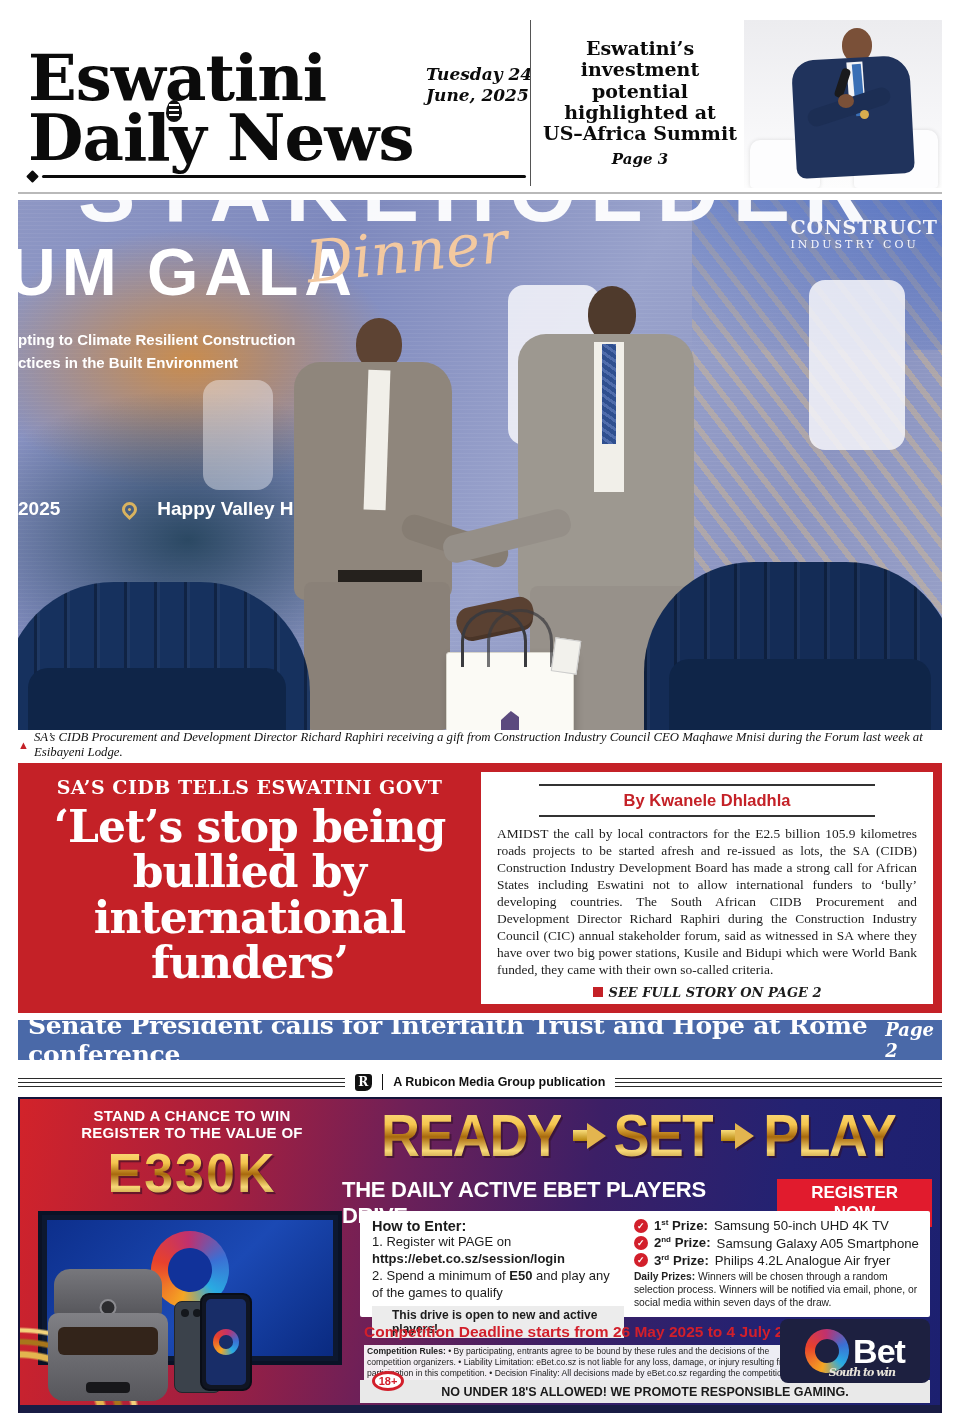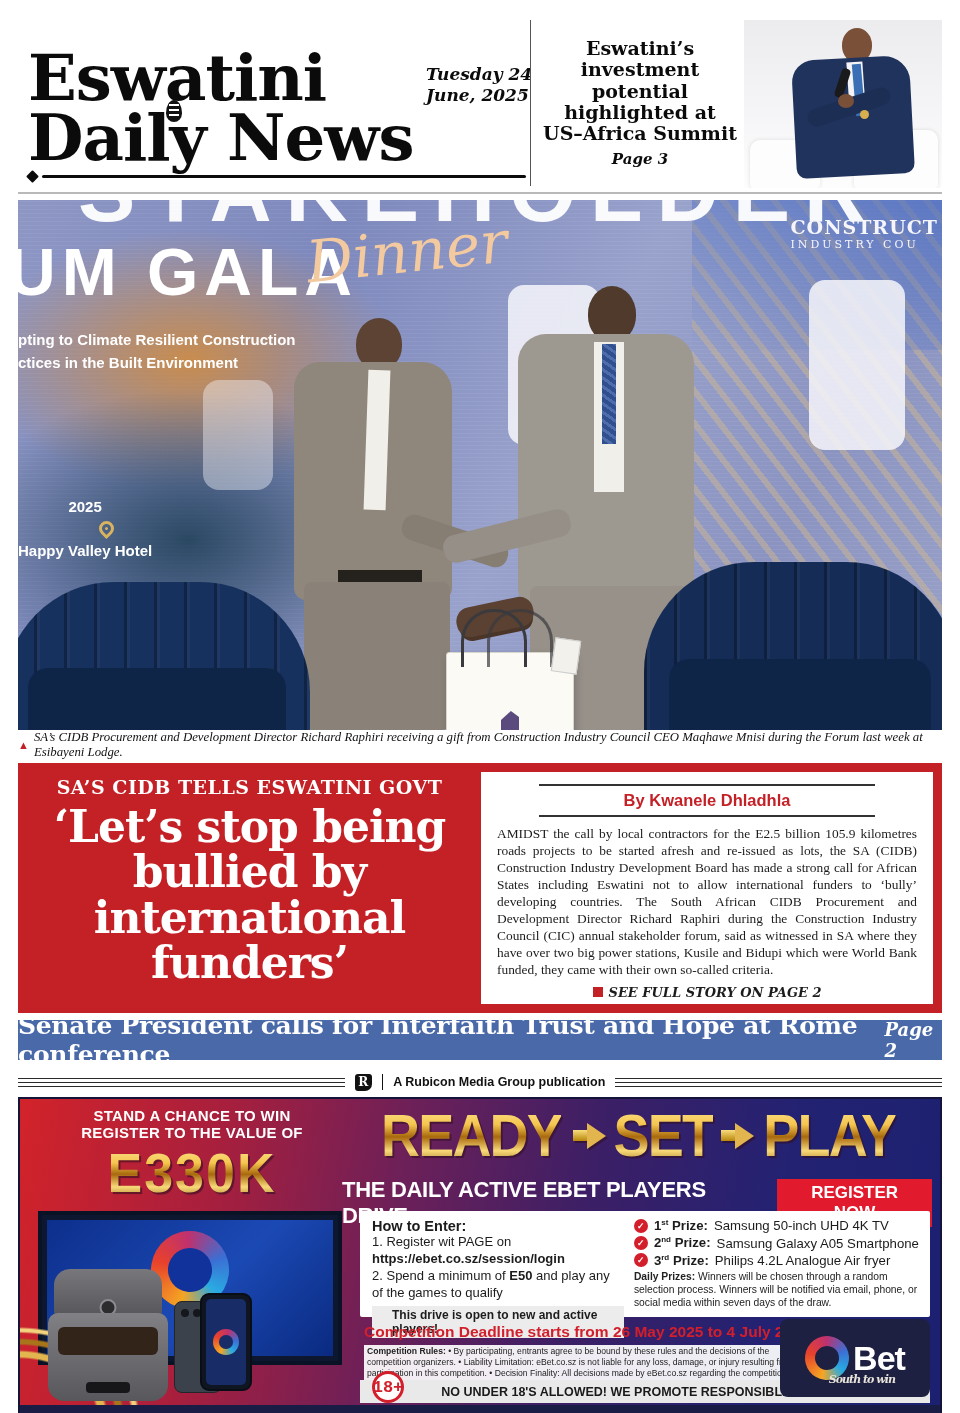--- a/index.html
+++ b/index.html
@@ -40,21 +40,21 @@
   .mp-blob-orange { position:absolute; left:-40px; top:30px; width:420px; height:260px; background:radial-gradient(closest-side, rgba(213,140,58,.85), rgba(213,140,58,0)); }
   .mp-blob-teal { position:absolute; left:-60px; bottom:40px; width:460px; height:300px; background:radial-gradient(closest-side, rgba(22,56,76,.8), rgba(22,56,76,0)); }
   .mp-forks { position:absolute; right:0; top:0; width:250px; height:420px; opacity:.75;
     background:repeating-linear-gradient(52deg, rgba(224,190,128,.5) 0 6px, rgba(224,190,128,0) 6px 20px); }
   .mp-bluecorner { position:absolute; right:0; top:0; width:250px; height:150px; background:linear-gradient(200deg, rgba(66,104,196,.65), rgba(66,104,196,0)); }
   .mp-card { position:absolute; background:rgba(246,246,250,.85); border-radius:16px; }
   .mp-top-partial { position:absolute; left:60px; top:-58px; font-family:"Liberation Sans", sans-serif; font-weight:bold; font-size:86px; letter-spacing:14px; color:rgba(255,255,255,.95); white-space:nowrap; }
   .mp-gala { position:absolute; left:-10px; top:34px; font-family:"Liberation Sans", sans-serif; font-weight:bold; font-size:66px; letter-spacing:6px; color:#fff; }
   .mp-dinner { position:absolute; left:288px; top:18px; font-family:"DejaVu Serif", cursive; font-style:italic; font-size:58px; color:#f3c9a0; transform:rotate(-6deg); }
   .mp-sub { position:absolute; left:0; top:128px; font-weight:bold; font-size:15px; line-height:1.55; color:#fff; }
-  .mp-meta { position:absolute; left:0; top:298px; display:flex; align-items:center; gap:6px; color:#fff; font-weight:bold; font-size:15px;flex-direction:column; }
+  .mp-meta { position:absolute; left:0; top:298px; display:flex; align-items:center; gap:6px; color:#fff; font-weight:bold; font-size:19px; }
   .mp-pin { width:15px; height:15px; border:3px solid #d9b35f; border-radius:50% 50% 50% 0; transform:rotate(-45deg); position:relative; margin:0 14px 0 56px; }
   .mp-pin::after { content:""; position:absolute; left:3px; top:3px; width:3px; height:3px; background:#d9b35f; border-radius:50%; }
   .mp-construct { position:absolute; right:4px; top:16px; text-align:left; color:#f5f5fa; font-family:"DejaVu Serif", serif; }
   .mp-construct .c1 { font-weight:bold; font-size:19px; letter-spacing:1px; }
   .mp-construct .c2 { font-size:11px; letter-spacing:3px; }
   .man { position:absolute; }
   .m-head { position:absolute; border-radius:50% 50% 46% 46%; }
   .m-torso { position:absolute; }
   .m-shirt { position:absolute; background:#f1efe9; }
   .m-tie { position:absolute; }
@@ -79,21 +79,21 @@
   .lead-left { flex:1; color:#fff; text-align:center; padding-top:4px; }
   .lead-kicker { font-family:"DejaVu Serif", serif; font-weight:bold; font-size:19px; letter-spacing:.5px; }
   .lead-headline { font-family:"DejaVu Serif", serif; font-weight:bold; font-size:44px; line-height:1.03; margin-top:6px; letter-spacing:-1px; }
   .lead-right { width:452px; background:#fff; padding:10px 16px 8px; }
   .byline-box { width:80%; margin:2px auto 8px; text-align:center; border-top:2px solid #333; border-bottom:2px solid #333; padding:5px 0; color:#c42127; font-weight:bold; font-size:16.5px; }
   .lead-body { font-family:"Liberation Serif", serif; font-size:13.4px; line-height:1.27; color:#1c1c1c; text-align:justify; }
   .see-more { margin-top:7px; text-align:center; font-family:"DejaVu Serif", serif; font-style:italic; font-weight:bold; font-size:13px; color:#1c1c1c; }
   .see-more .sq { display:inline-block; width:10px; height:10px; background:#c42127; margin-right:6px; }
 
   
-  .banner { margin:7px 18px 11px; height:40px; background:#4a69a8; color:#fff; display:flex; align-items:center; padding-left:0; }
+  .banner { margin:7px 18px 11px; height:40px; background:#4a69a8; color:#fff; display:flex; align-items:center; padding-left:10px; }
   .banner .bn-head { font-family:"DejaVu Serif", serif; font-weight:bold; font-size:25px; letter-spacing:-.3px; }
   .banner .bn-page { font-family:"DejaVu Serif", serif; font-style:italic; font-weight:bold; font-size:18px; margin-left:16px; }
 
   
   .publisher { margin:5px 18px 2px; height:22px; display:flex; align-items:center; gap:10px; }
   .pub-lines { flex:1; height:9px; background:repeating-linear-gradient(180deg,#2b2b2b 0 1px, transparent 1px 4px); }
   .pub-mark { width:17px; height:17px; background:#111; color:#fff; font-weight:bold; font-size:12px; display:flex; align-items:center; justify-content:center; border-radius:3px 3px 7px 3px; font-family:"DejaVu Serif", serif; }
   .pub-bar { width:1.5px; height:16px; background:#111; }
   .pub-text { font-weight:bold; font-size:12.5px; color:#111; }
 
@@ -145,22 +145,22 @@
   .prize-row { display:flex; align-items:baseline; gap:6px; font-size:13.2px; margin-bottom:2px; }
   .chk { width:14px; height:14px; background:#d21f2b; border-radius:50%; color:#fff; font-size:9px; font-weight:bold; display:flex; align-items:center; justify-content:center; align-self:center; flex:0 0 14px; }
   .prize-rank { font-weight:bold; white-space:nowrap; }
   .prize-rank sup { font-size:8px; }
   .prize-value { white-space:nowrap; }
   .ap-daily { font-size:10.3px; line-height:1.25; margin-top:3px; color:#222; }
 
   .ad-deadline { position:absolute; left:344px; top:224px; width:468px; color:#d21f2b; font-weight:bold; font-size:15.5px; }
   .ad-rules { position:absolute; left:344px; top:246px; width:452px; font-size:8.6px; line-height:1.3; color:#222; background:rgba(255,255,255,.92); padding:1px 3px; }
   .ad-ageband { position:absolute; left:340px; right:10px; top:281px; height:23px; background:#e9e9e9; display:flex; align-items:center; justify-content:center; font-weight:bold; font-size:12.5px; color:#1a1a1a; }
-  .age-badge { position:absolute; left:352px; top:272px; width:32px; height:32px; background:#fff; border:3px solid #d21f2b; border-radius:50%; color:#d21f2b; font-weight:bold; font-size:17px; display:flex; align-items:center; justify-content:center; z-index:3;font-family:Liberation Mono, monospace; }
-  .ebet-panel { position:absolute; right:10px; top:220px; width:150px; height:78px; background:#1d2040; border-radius:8px; z-index:2; display:flex; align-items:center; justify-content:center; gap:4px; }
+  .age-badge { position:absolute; left:352px; top:272px; width:32px; height:20px; background:#fff; border:3px solid #d21f2b; border-radius:50%; color:#d21f2b; font-weight:bold; font-size:11px; display:flex; align-items:center; justify-content:center; z-index:3; }
+  .ebet-panel { position:absolute; right:10px; top:220px; width:150px; height:64px; background:#1d2040; border-radius:8px; z-index:2; display:flex; align-items:center; justify-content:center; gap:4px; }
   .ebet-panel .ebet-ring { width:44px; height:44px; transform:rotate(-15deg); }
   .ebet-panel .ebet-ring::after { background:#1d2040; }
   .ebet-name { color:#fff; font-weight:bold; font-size:34px; letter-spacing:-1px; position:relative; }
   .ebet-tag { position:absolute; right:10px; bottom:-8px; font-family:"DejaVu Serif", cursive; font-style:italic; font-size:11px; color:#e8e4da; white-space:nowrap; }
   .ad-bottombar { position:absolute; left:0; right:0; bottom:0; height:12px; background:#191d45; }
 </style>
 </head>
 <body>
 
 <div class="page">

